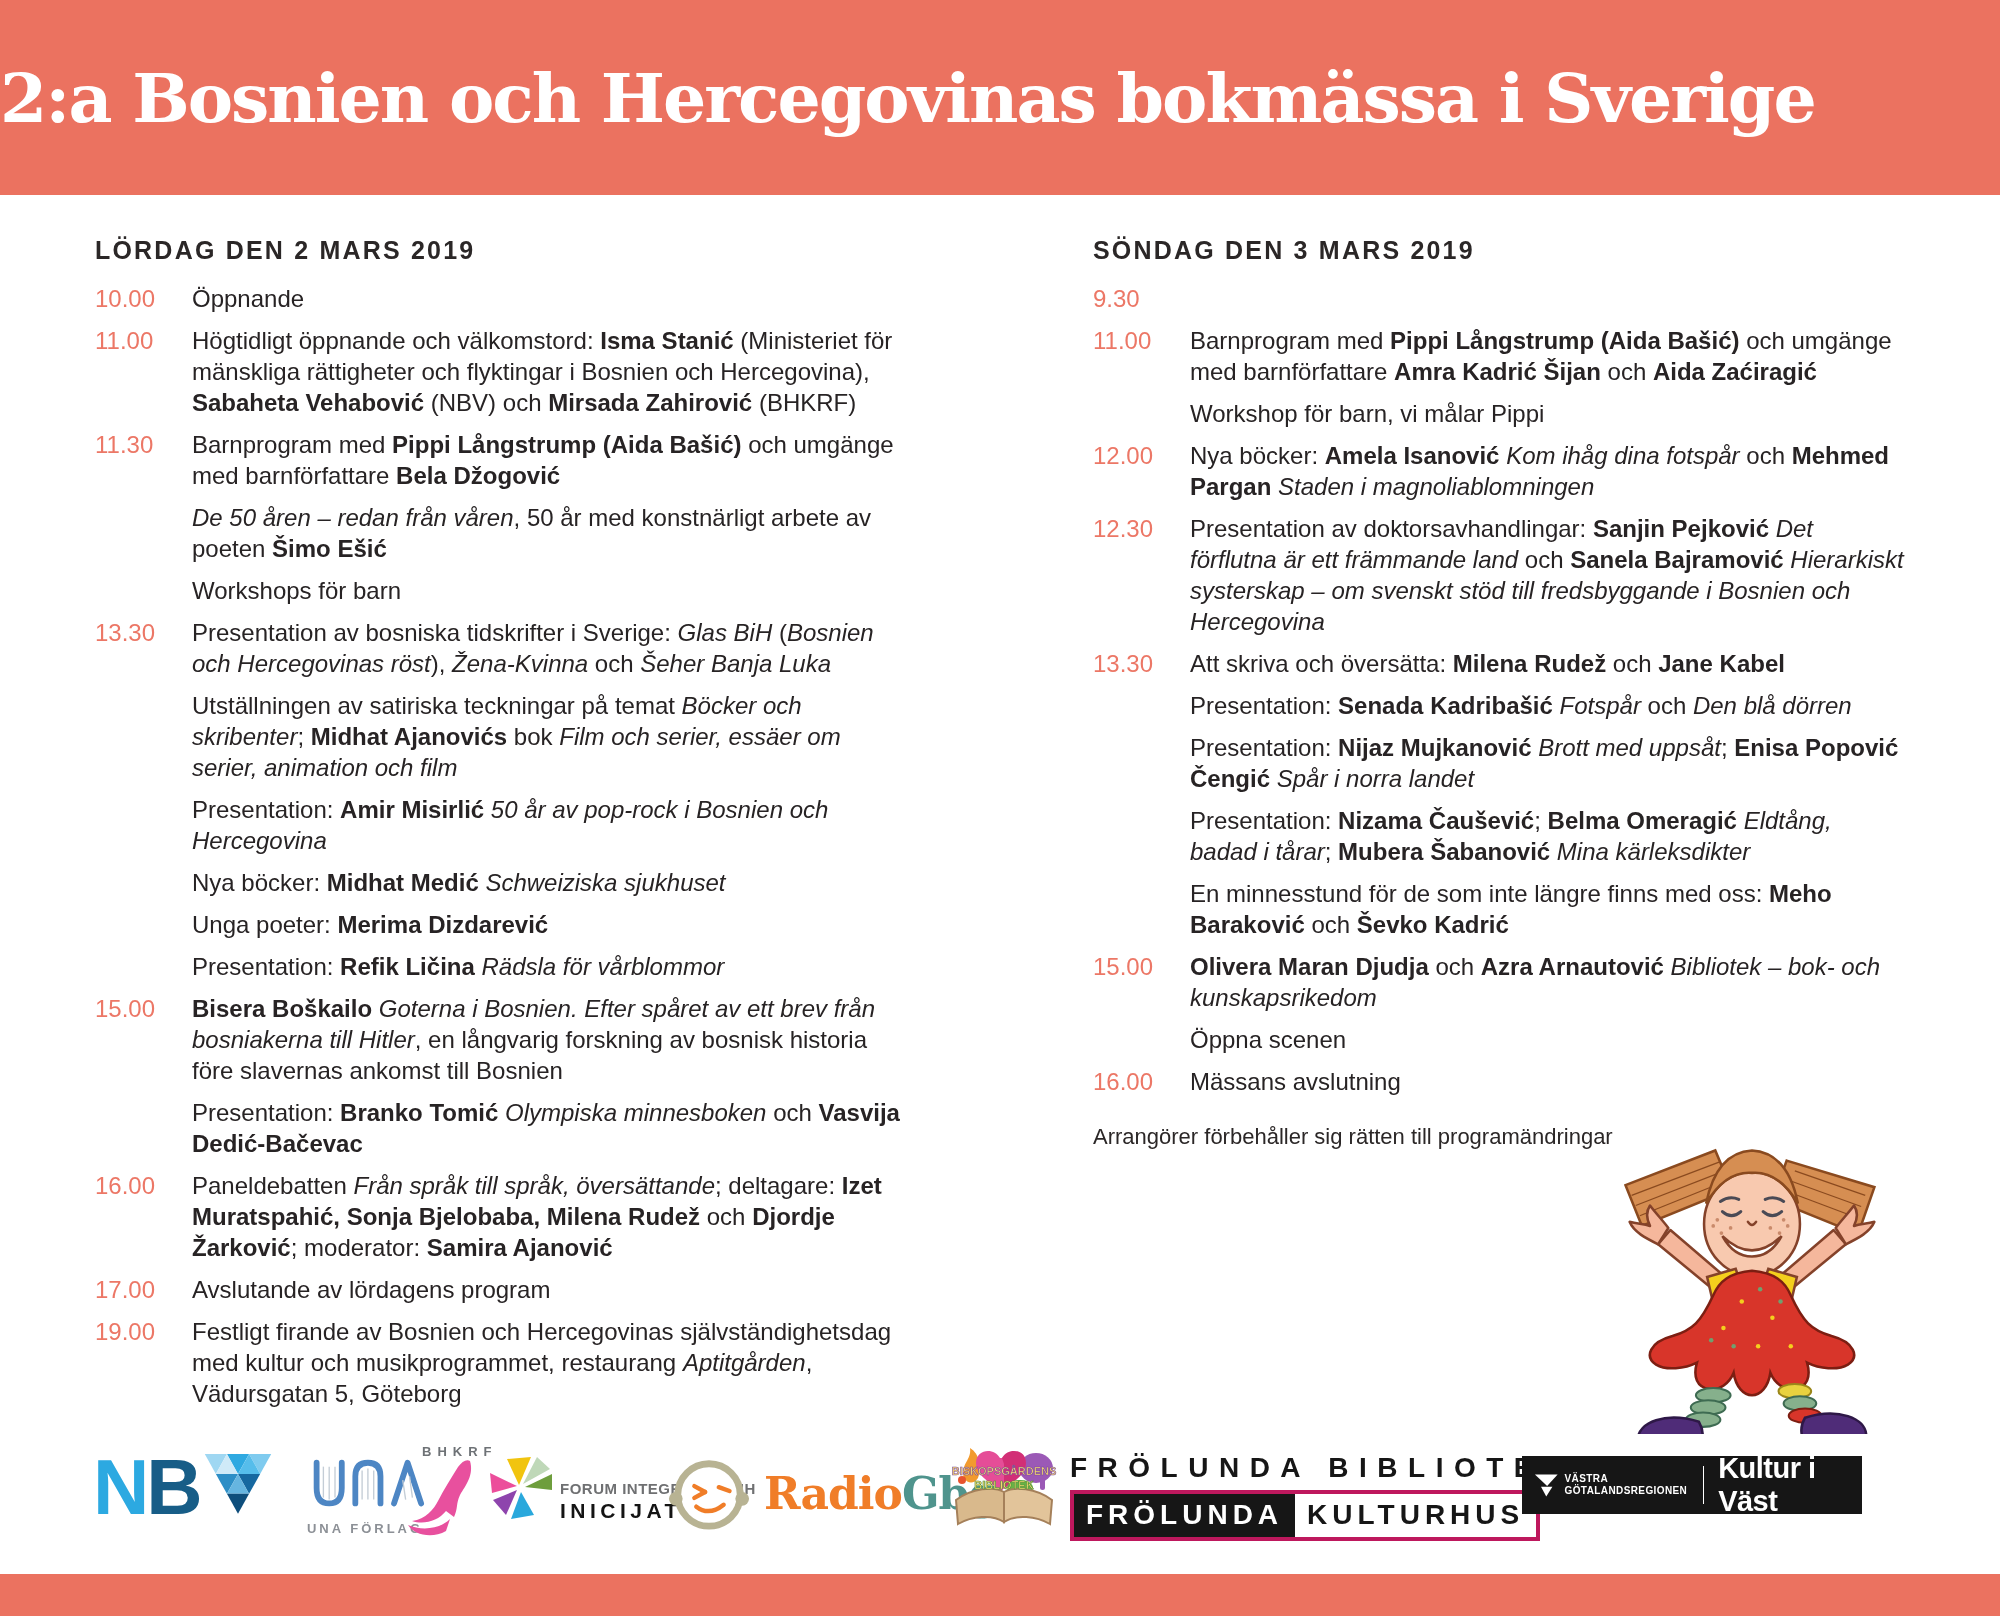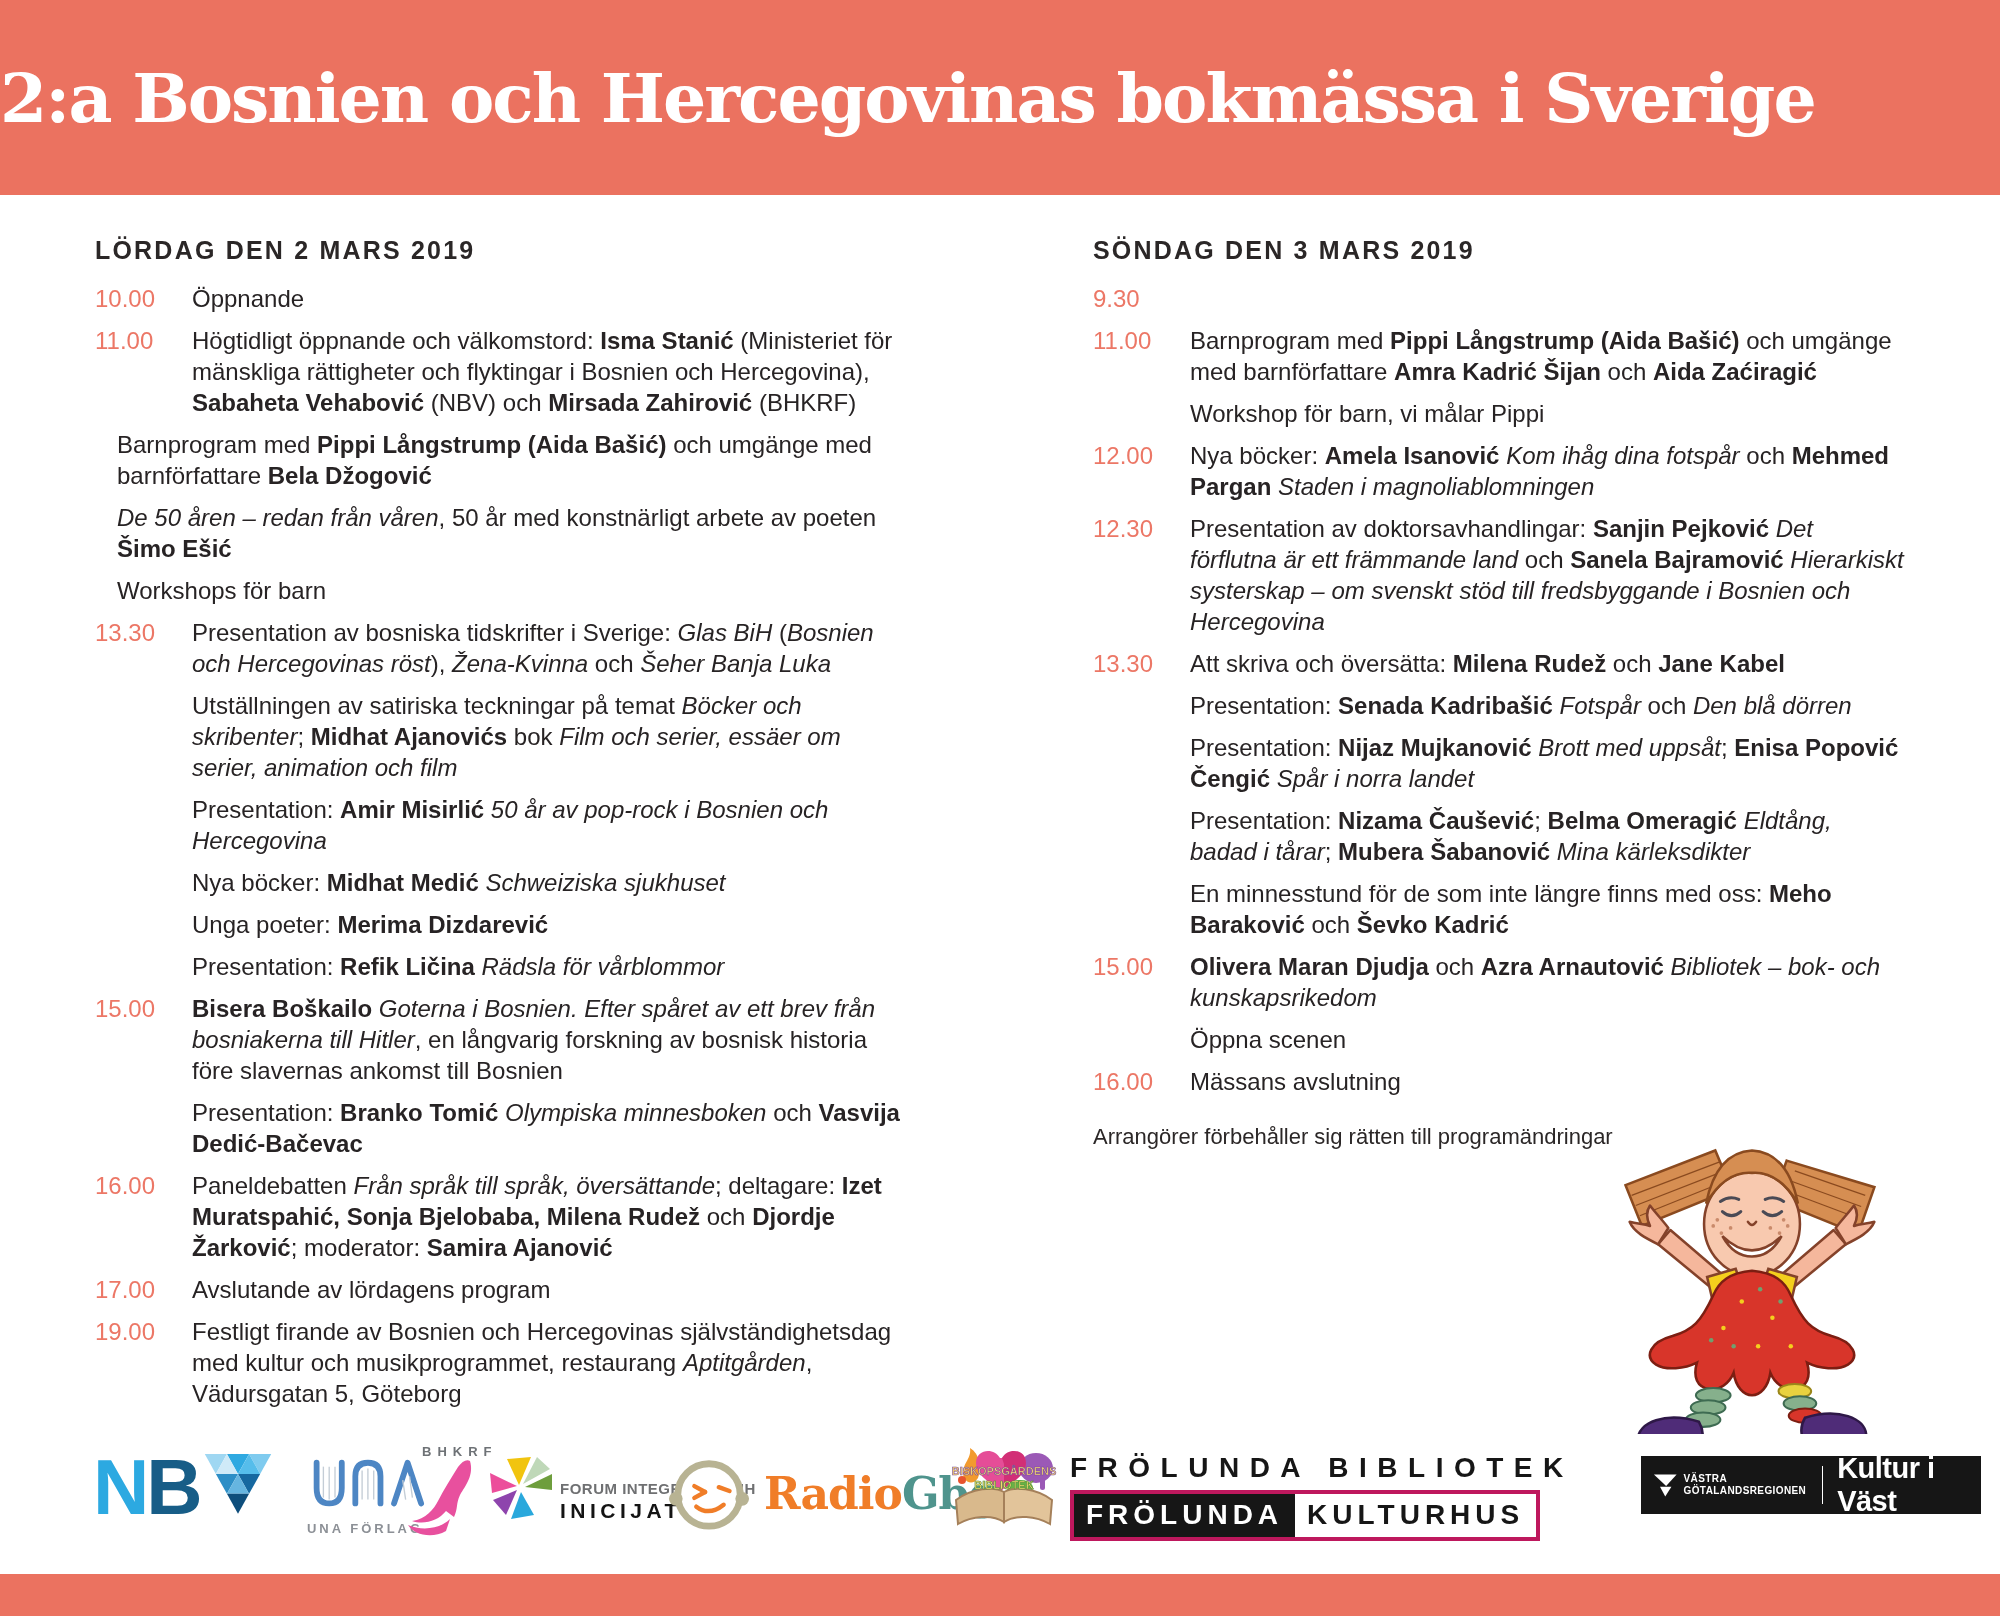--- a/index.html
+++ b/index.html
@@ -53,21 +53,21 @@
   .radiogbg .r2{color:#4f948d;}
   
   .biskops{left:948px;top:2px;}
   
   .frolunda{left:1070px;top:14px;width:470px;}
   .frolunda .fb-top{font-size:28px;font-weight:700;letter-spacing:10.5px;color:#161616;white-space:nowrap;}
   .frolunda .fb-bar{margin-top:6px;display:inline-flex;border:4px solid #be185d;}
   .frolunda .fb-left{background:#161616;color:#fff;font-size:28px;font-weight:700;letter-spacing:5px;padding:5px 12px 6px 12px;}
   .frolunda .fb-right{background:#fff;color:#161616;font-size:28px;font-weight:700;letter-spacing:5px;padding:5px 12px 6px 12px;}
   
-  .vgr{left:1641px;top:18px;width:340px;height:58px;background:#161616;display:flex;align-items:center;color:#fff;}
+  .vgr{left:1522px;top:18px;width:340px;height:58px;background:#161616;display:flex;align-items:center;color:#fff;}
   .vgr svg{margin-left:12px;}
   .vgr .reg{margin-left:6px;font-size:10px;font-weight:700;letter-spacing:0.4px;line-height:1.2;}
   .vgr .divider{width:1px;height:38px;background:#fff;margin:0 14px 0 16px;}
   .vgr .kultur{font-size:29px;font-weight:700;letter-spacing:-0.5px;}
 </style>
 </head>
 <body>
 
 <div class="page">
 
@@ -84,20 +84,21 @@
             <p><span>Öppnande</span></p>
           </div>
         </div>
         <div class="entry">
           <div class="time">11.00</div>
           <div class="ebody">
             <p><span>Högtidligt öppnande och välkomstord: </span><span class="b">Isma Stanić</span><span> (Ministeriet för mänskliga rättigheter och flyktingar i Bosnien och Hercegovina), </span><span class="b">Sabaheta Vehabović</span><span> (NBV) och </span><span class="b">Mirsada Zahirović</span><span> (BHKRF)</span></p>
           </div>
         </div>
         <div class="entry">
+          <div class="time">11.30</div>
           <div class="ebody">
             <p><span>Barnprogram med </span><span class="b">Pippi Långstrump (Aida Bašić)</span><span> och umgänge med barnförfattare </span><span class="b">Bela Džogović</span></p>
             <p><span class="i">De 50 åren – redan från våren</span><span>, 50 år med konstnärligt arbete av poeten </span><span class="b">Šimo Ešić</span></p>
             <p><span>Workshops för barn</span></p>
           </div>
         </div>
         <div class="entry">
           <div class="time">13.30</div>
           <div class="ebody">
             <p><span>Presentation av bosniska tidskrifter i Sverige: </span><span class="i">Glas BiH</span><span> (</span><span class="i">Bosnien och Hercegovinas röst</span><span>), </span><span class="i">Žena-Kvinna</span><span> och </span><span class="i">Šeher Banja Luka</span></p>

